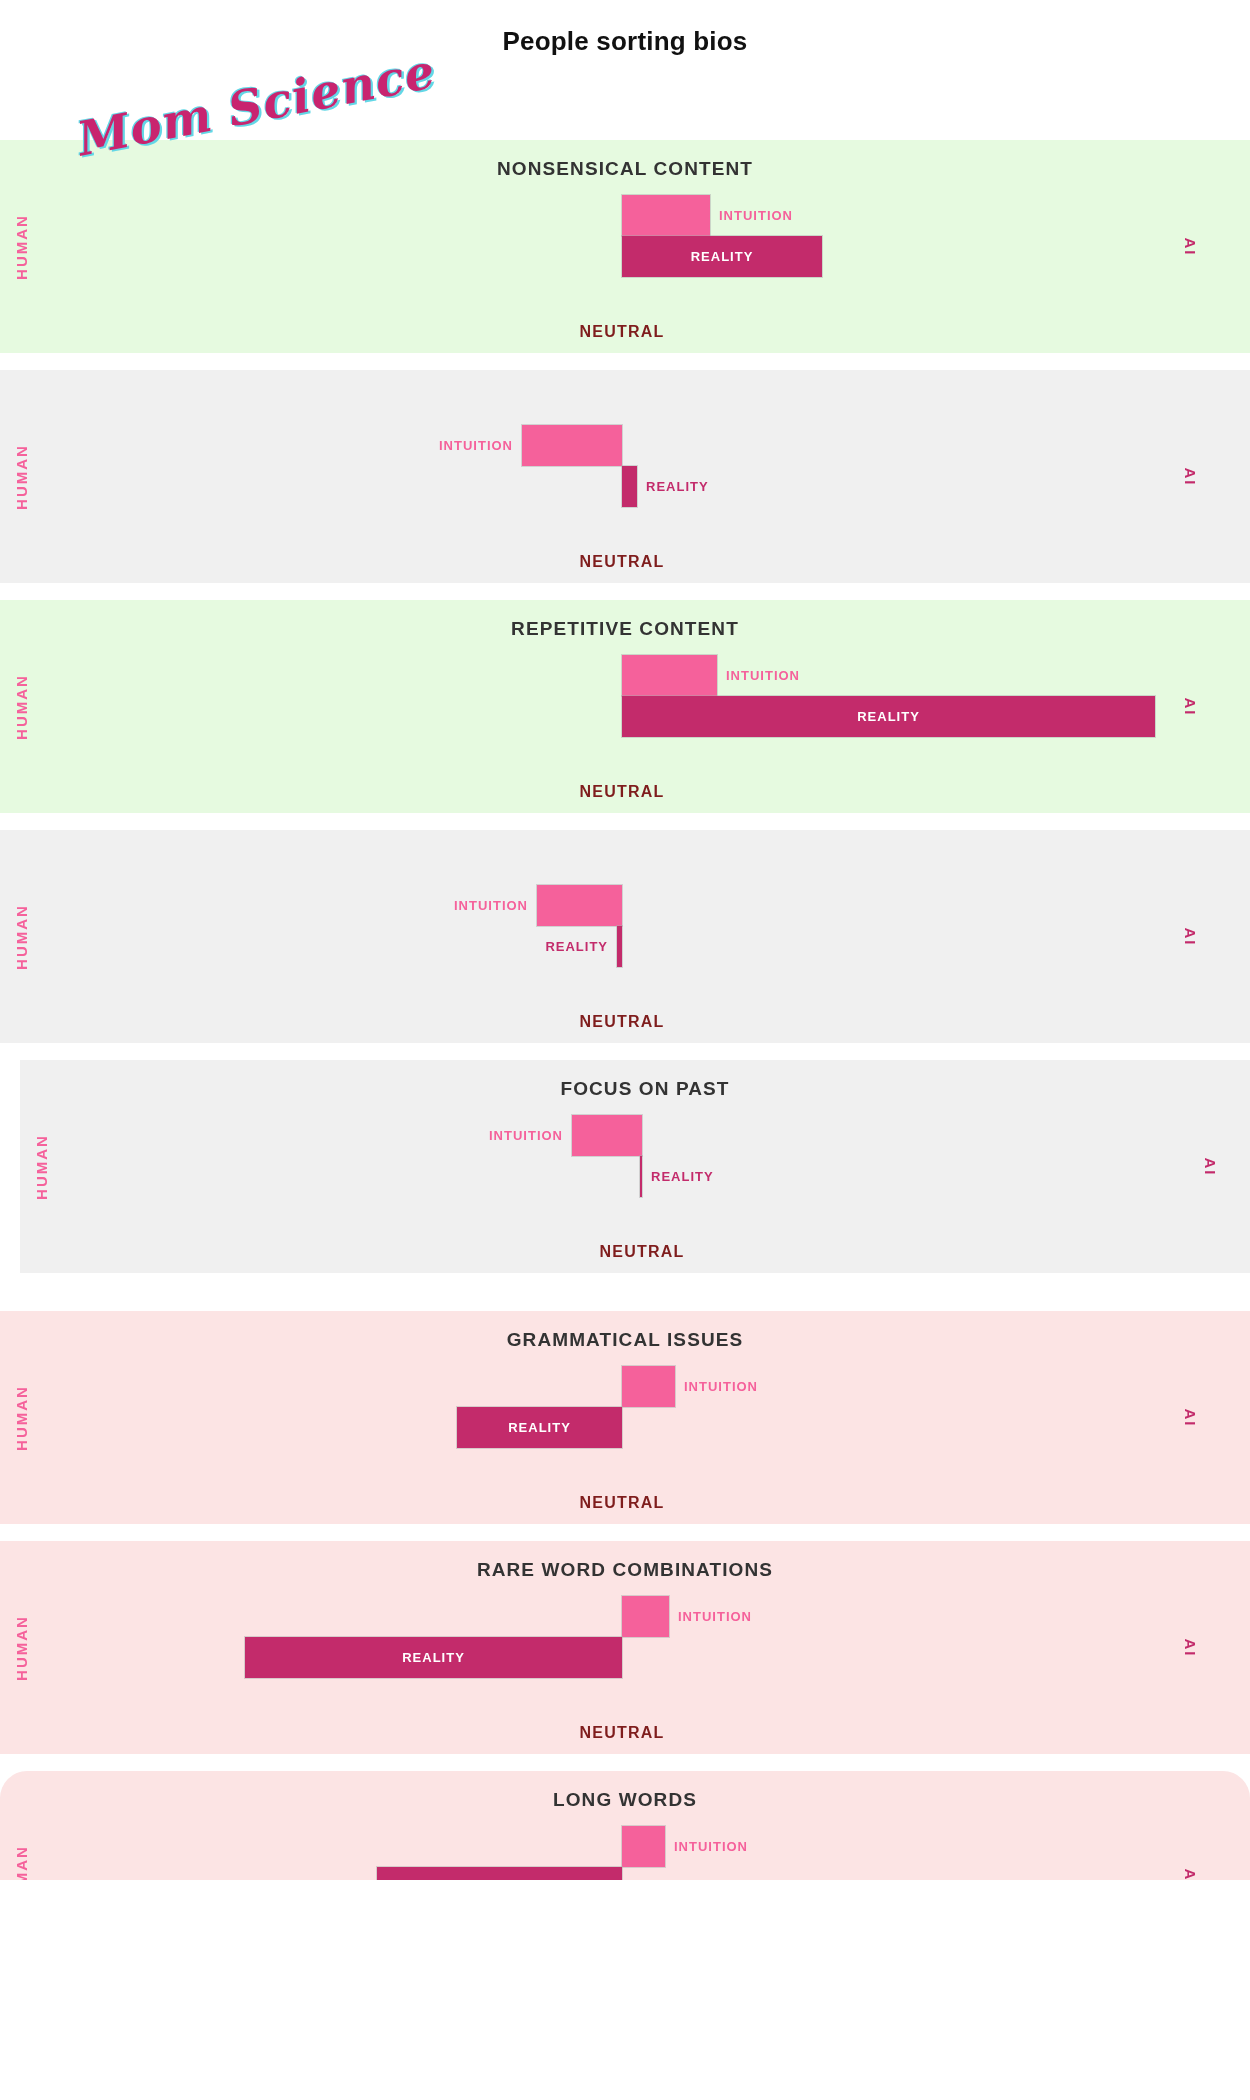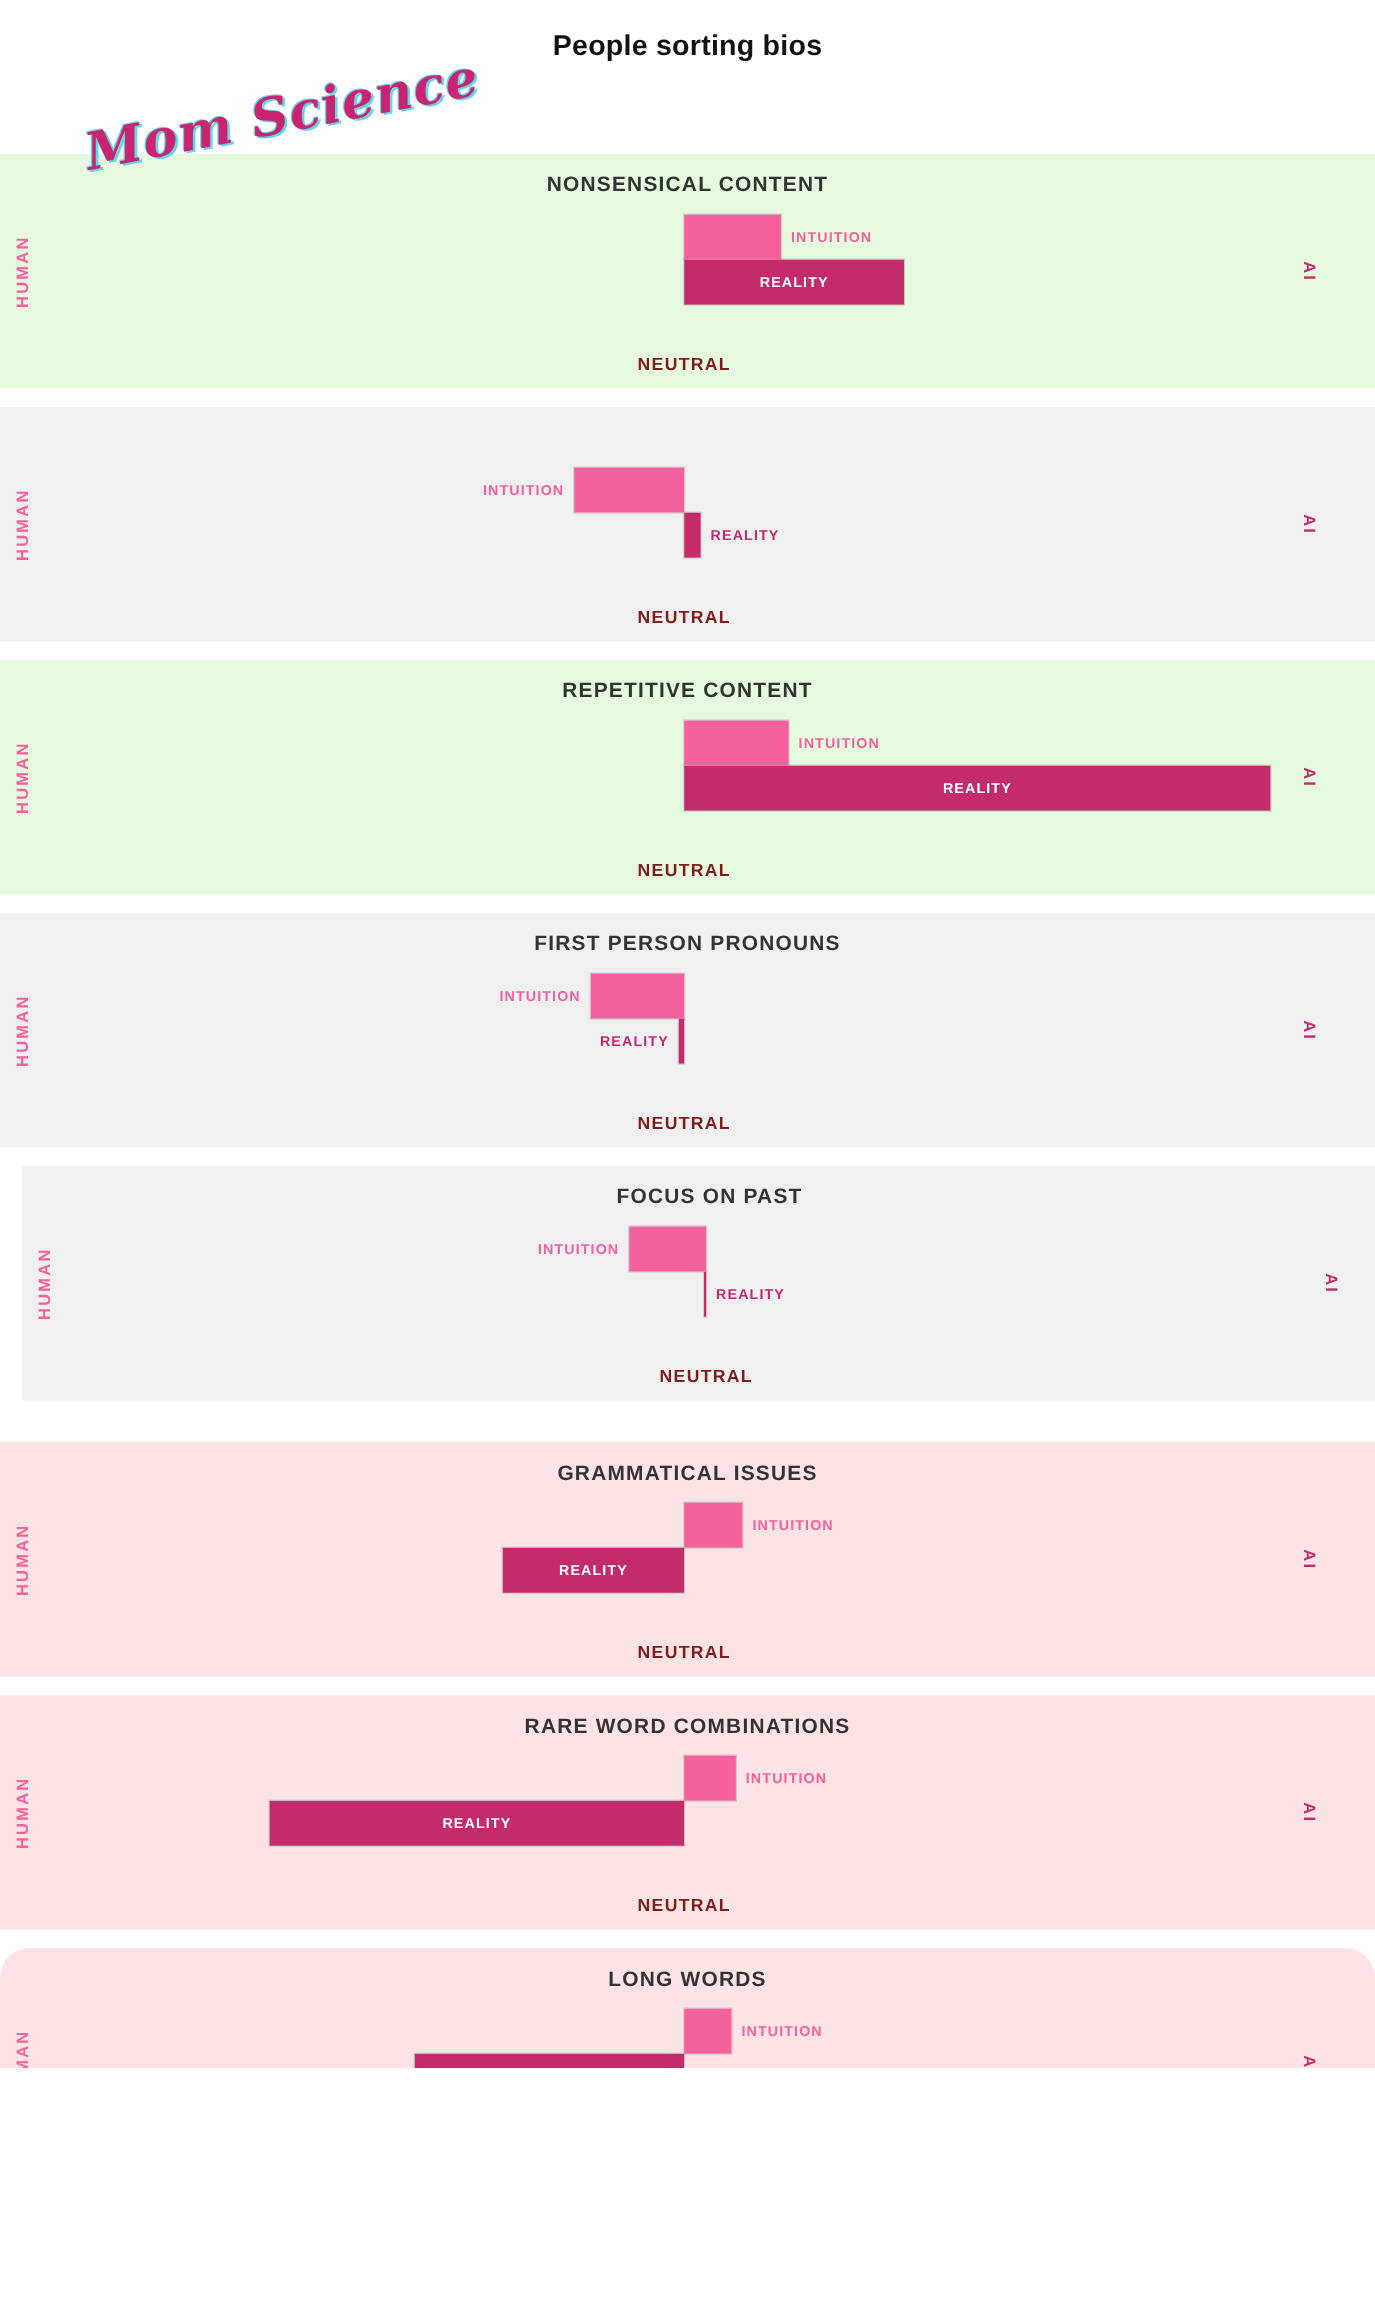--- a/index.html
+++ b/index.html
@@ -198,21 +198,20 @@
             <div class="bar-tag outside-right t-intuition" style="left: 717px;">INTUITION</div>
           </div>
           <div class="bar-row reality">
             <div class="bar reality-bar" style="left: 622px; width: 533px;">
               <div class="bar-tag inside">REALITY</div>
             </div>
           </div>
         </div>
       </div>
       <div class="panel bg-gray" style="top: 830px;">
-        <div class="panel-title">FIRST PERSON PRONOUNS</div>
         <div class="side-label human">HUMAN</div>
         <div class="side-label ai">AI</div>
         <div class="neutral-label">NEUTRAL</div>
         <div class="bars">
           <div class="bar-row intuition">
             <div class="bar intuition-bar" style="left: 537px; width: 85px;"></div>
             <div class="bar-tag outside-left t-intuition" style="right: 713px;">INTUITION</div>
           </div>
           <div class="bar-row reality">
             <div class="bar reality-bar" style="left: 617px; width: 5px;"></div>

